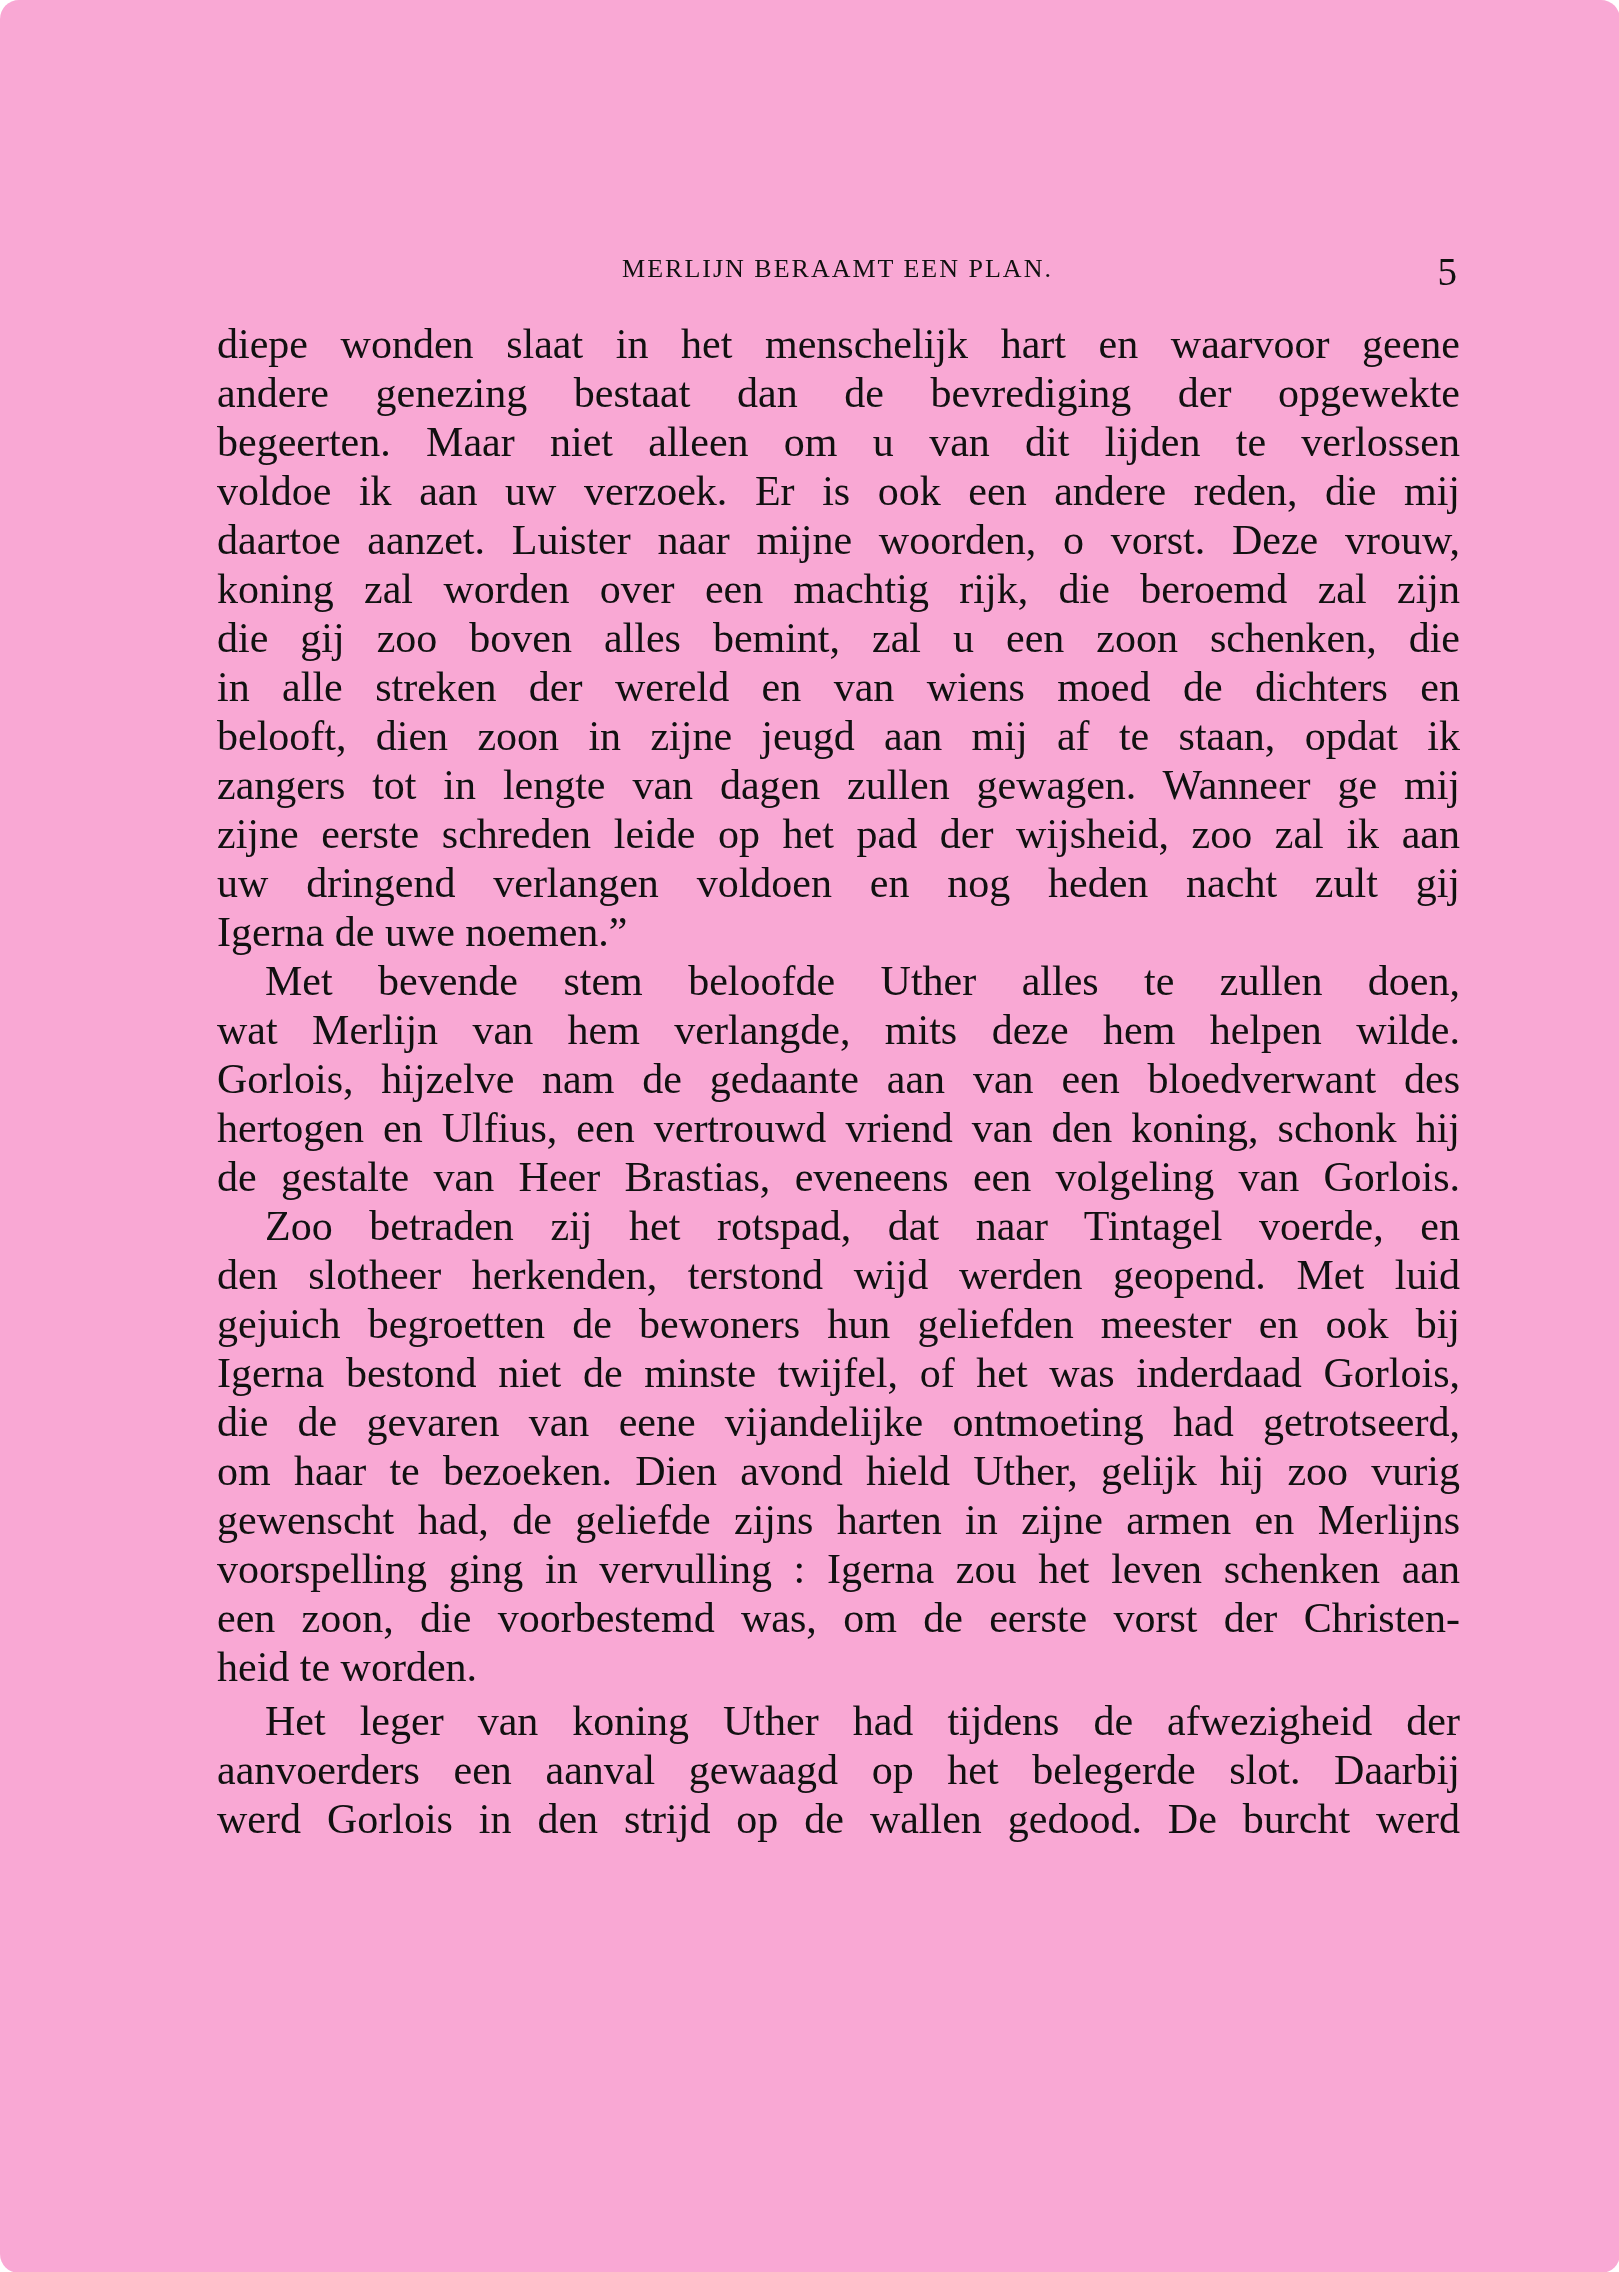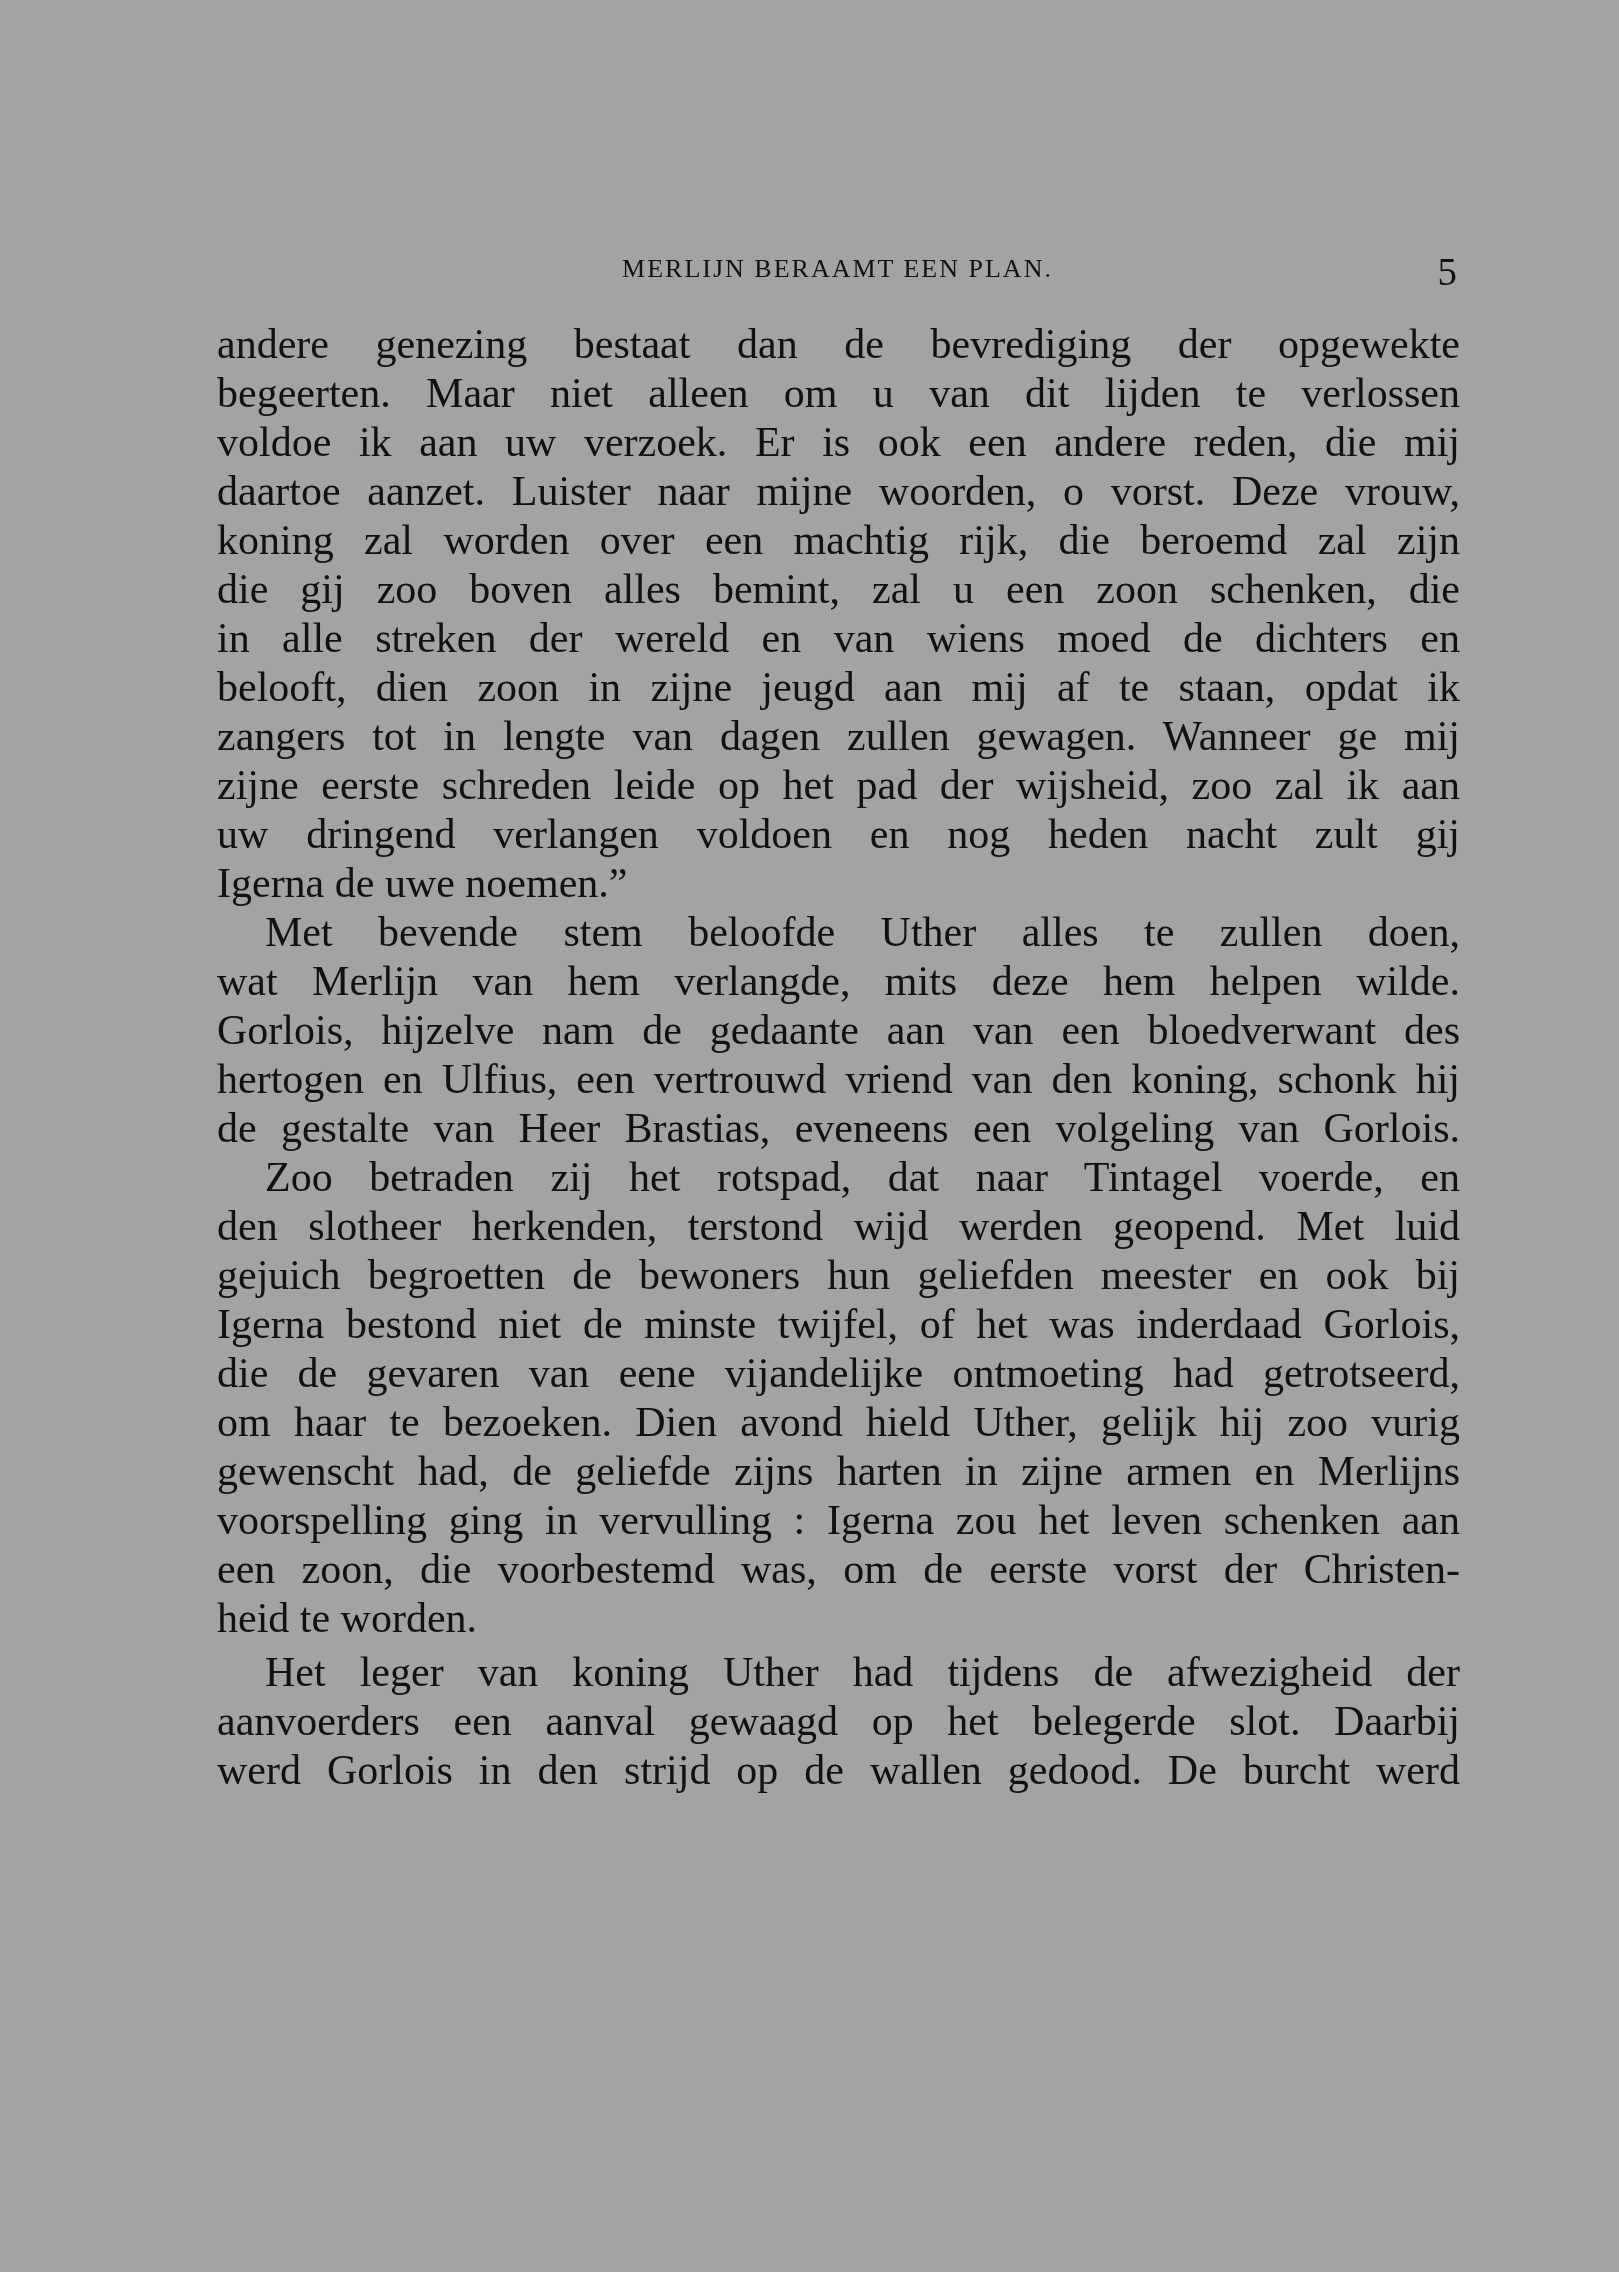--- a/index.html
+++ b/index.html
@@ -1,20 +1,21 @@
 <!DOCTYPE html>
 <html style="font-size:11px"><head>
 <meta charset="utf-8">
 <style>
   html, body { margin: 0; padding: 0; background: #ffffff; }
   body { width: 1620px; height: 2273px; position: relative; overflow: hidden; }
   .page {
     position: absolute; left: 0; top: 0; width: 1620px; height: 2273px;
-    background: #a3a3a3; color: #111111;
+    background: #f9a8d4; color: #111111;
     font-family: "Liberation Serif", "DejaVu Serif", serif;
+    border-radius: 19px;
   }
   .running-head {
     position: absolute; left: 218px; top: 249px; width: 1239px; height: 48px;
   }
   .running-title {
     position: absolute; left: 0; right: 0; top: 5.4px; text-align: center;
     font-size: 26px; letter-spacing: 2px;
   }
   .page-number {
     position: absolute; right: 0; top: 0; font-size: 39px;
@@ -34,20 +35,21 @@
 
 <div class="page">
   <div class="running-head">
     <div class="running-title">MERLIJN BERAAMT EEN PLAN.</div>
     <div class="page-number">5</div>
   </div>
 
   <div class="body-text">
 
     <div>
+      <span class="line">diepe wonden slaat in het menschelijk hart en waarvoor geene</span>
       <span class="line">andere genezing bestaat dan de bevrediging der opgewekte</span>
       <span class="line">begeerten. Maar niet alleen om u van dit lijden te verlossen</span>
       <span class="line">voldoe ik aan uw verzoek. Er is ook een andere reden, die mij</span>
       <span class="line">daartoe aanzet. Luister naar mijne woorden, o vorst. Deze vrouw,</span>
       <span class="line">koning zal worden over een machtig rijk, die beroemd zal zijn</span>
       <span class="line">die gij zoo boven alles bemint, zal u een zoon schenken, die</span>
       <span class="line">in alle streken der wereld en van wiens moed de dichters en</span>
       <span class="line">belooft, dien zoon in zijne jeugd aan mij af te staan, opdat ik</span>
       <span class="line">zangers tot in lengte van dagen zullen gewagen. Wanneer ge mij</span>
       <span class="line">zijne eerste schreden leide op het pad der wijsheid, zoo zal ik aan</span>

